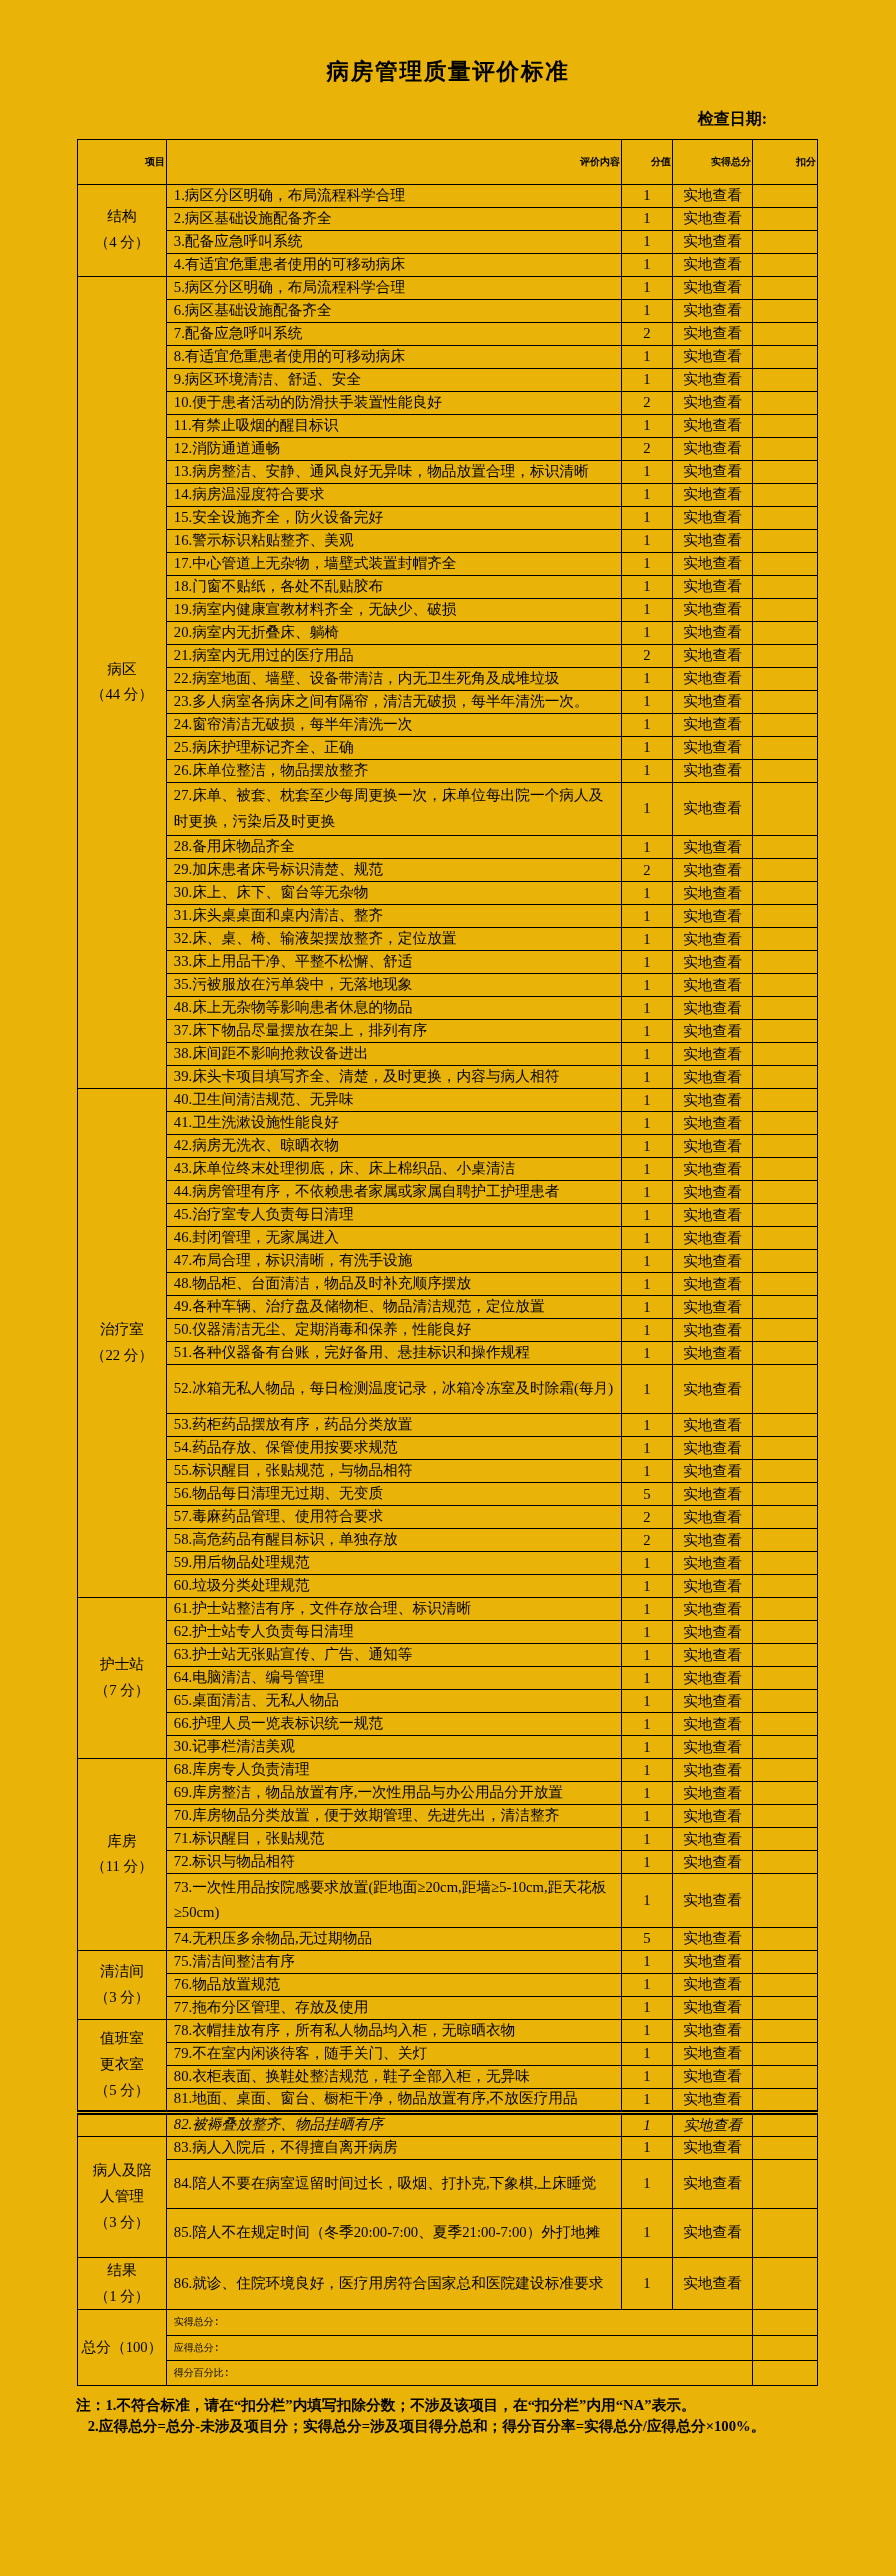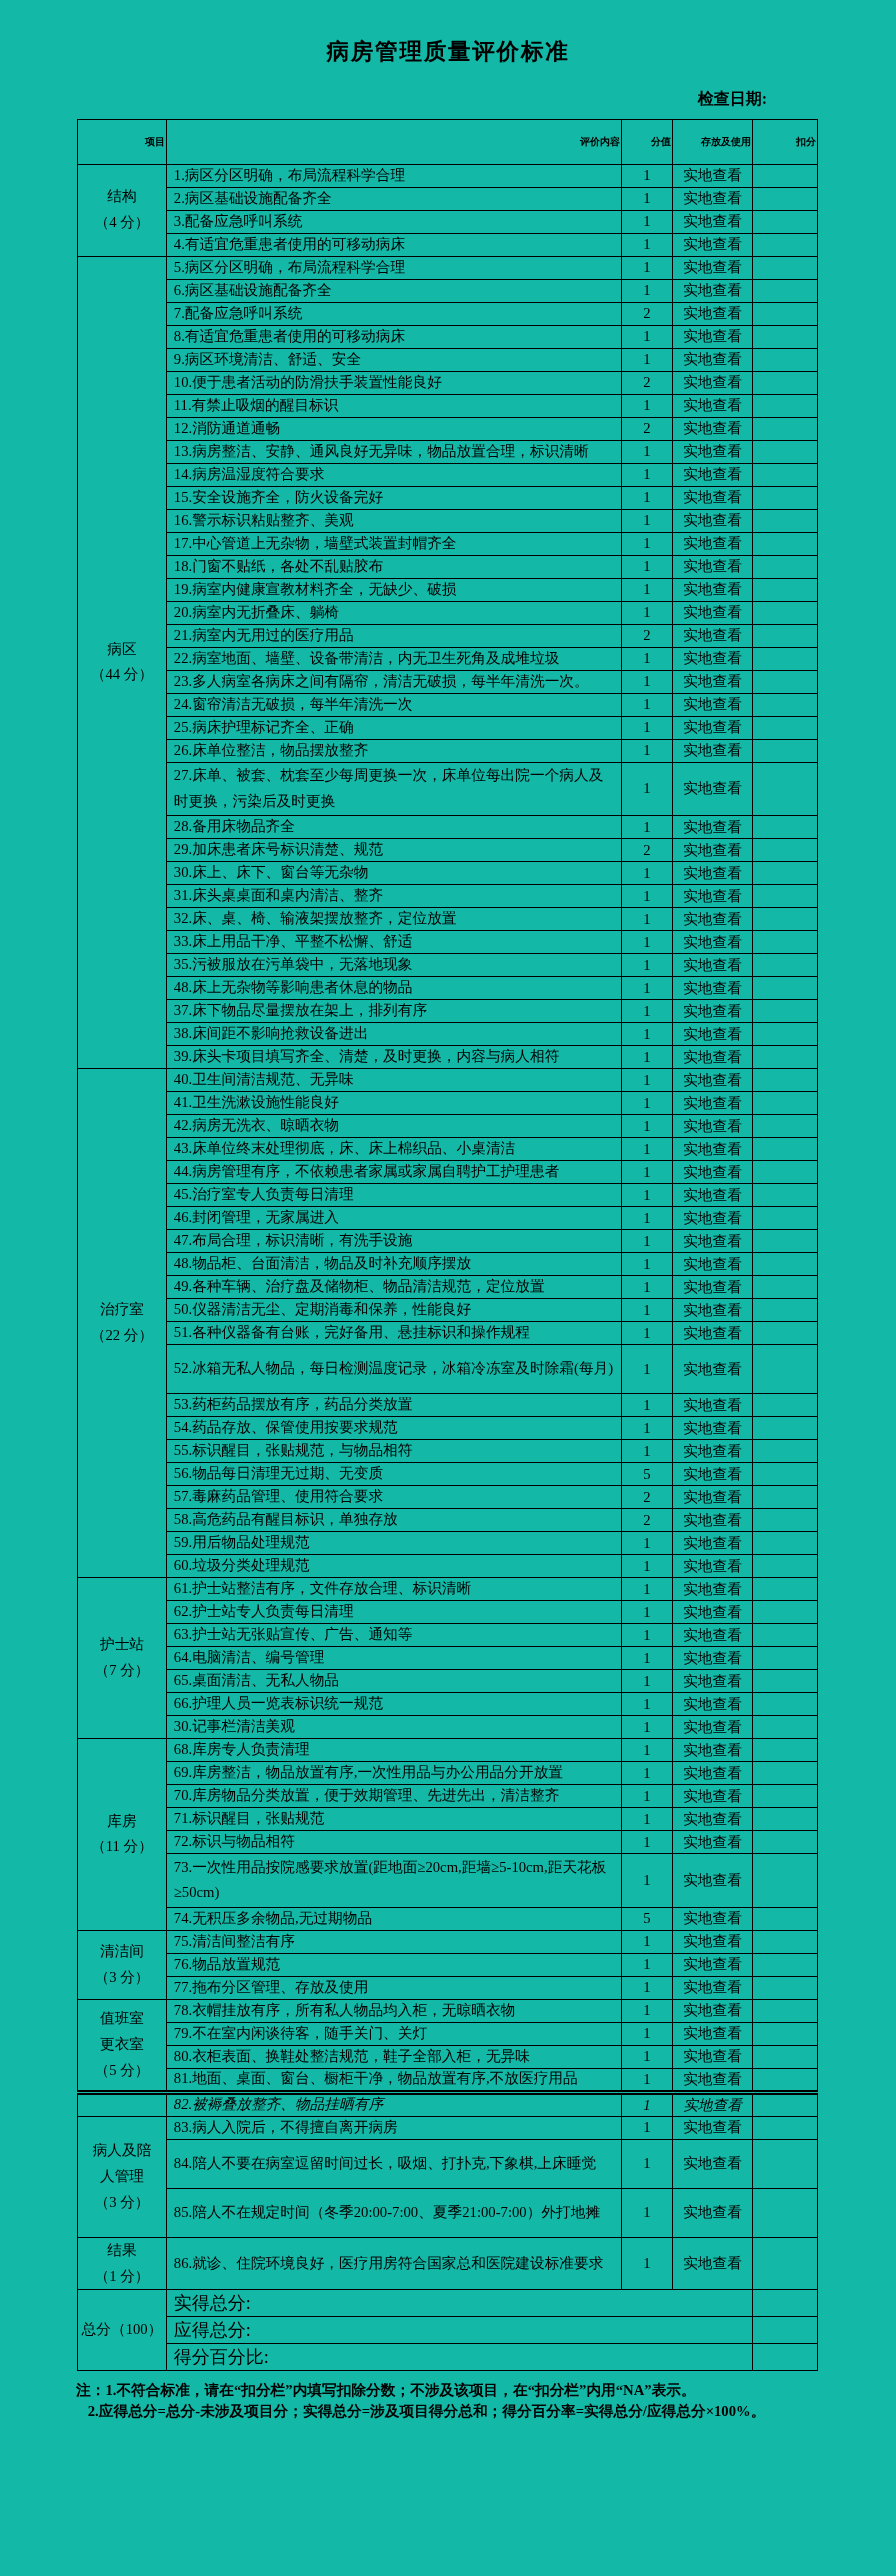--- a/index.html
+++ b/index.html
@@ -5,23 +5,23 @@
   html, body {
     margin: 0;
     padding: 0;
     background: #ffffff;
     color: #000000;
     font-family: "Liberation Serif", "DejaVu Serif", serif;
   }
   .page {
     width: 896px;
     min-height: 2576px;
-    background: #14b8a6;
+    background: #eab308;
     box-sizing: border-box;
-    padding-top: 36px;
+    padding-top: 56px;
   }
   .doc-title {
     text-align: center;
     font-size: 22.6px;
     font-weight: bold;
     letter-spacing: 1.7px;
     margin: 0 0 21.5px 0;
   }
   .date-line {
     text-align: right;
@@ -70,22 +70,23 @@
     text-align: center;
     vertical-align: middle;
     font-size: 14.7px;
   }
   td.deduct { }
   tr.section-start td { border-top: 1.7px solid #000; }
   tr.heavy-start td { border-top: 5.1px double #000; font-style: italic; }
   td.sum-item {
     text-align: left;
     vertical-align: middle;
-    font-size: 18px;
+    font-size: 10px;
     padding-left: 6.8px;
+    font-family: Liberation Mono, monospace;
   }
   .notes {
     margin: 9px 85px 22.6px 76px;
     font-size: 14.7px;
     line-height: 1.38;
     font-weight: bold;
   }
   .notes p { margin: 0; }
   .notes .note-2 { text-indent: 0.8em; }
 </style>
@@ -104,21 +105,21 @@
       <col style="width:455px">
       <col style="width:51px">
       <col style="width:80px">
       <col style="width:65px">
     </colgroup>
     <thead>
       <tr>
         <th class="hdr">项目</th>
         <th class="hdr">评价内容</th>
         <th class="hdr">分值</th>
-        <th class="hdr">存放及使用</th>
+        <th class="hdr">实得总分</th>
         <th class="hdr">扣分</th>
       </tr>
     </thead>
     <tbody id="tbody">
         <tr class="single">
           <td class="group" rowspan="4">
             <div>结构</div>
             <div>（4 分）</div>
           </td>
           <td class="content">1.病区分区明确，布局流程科学合理</td>

